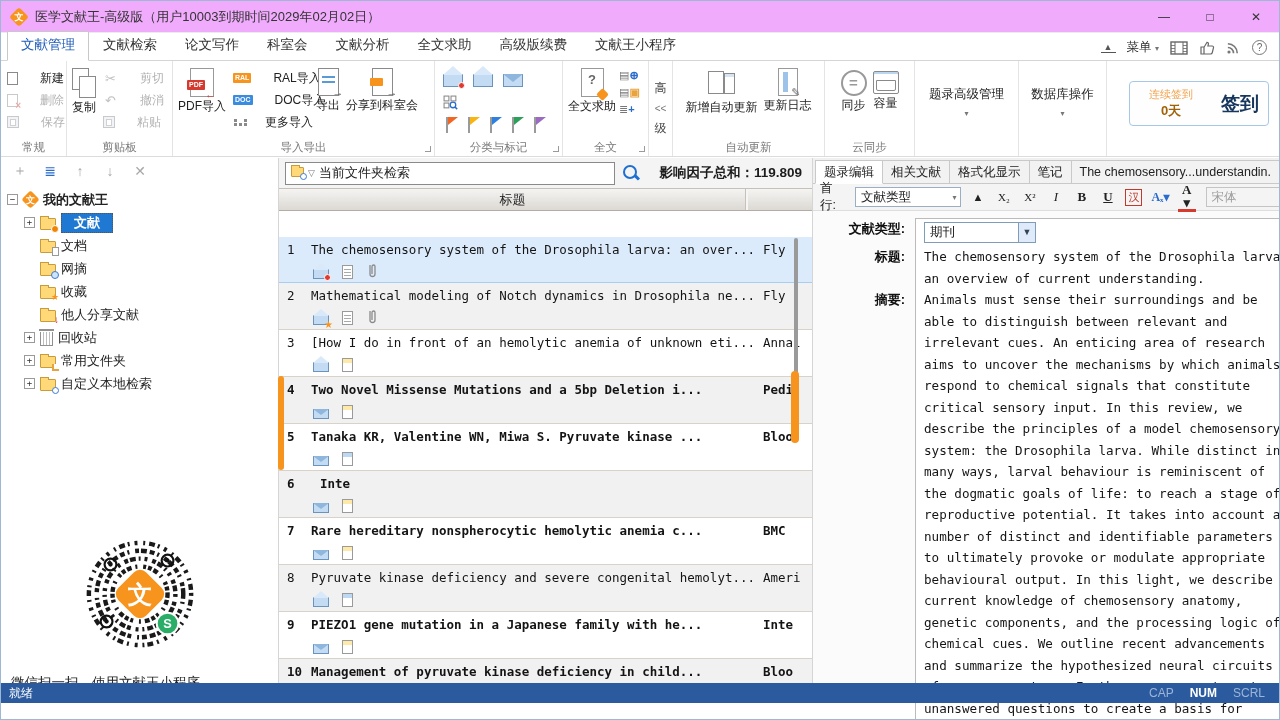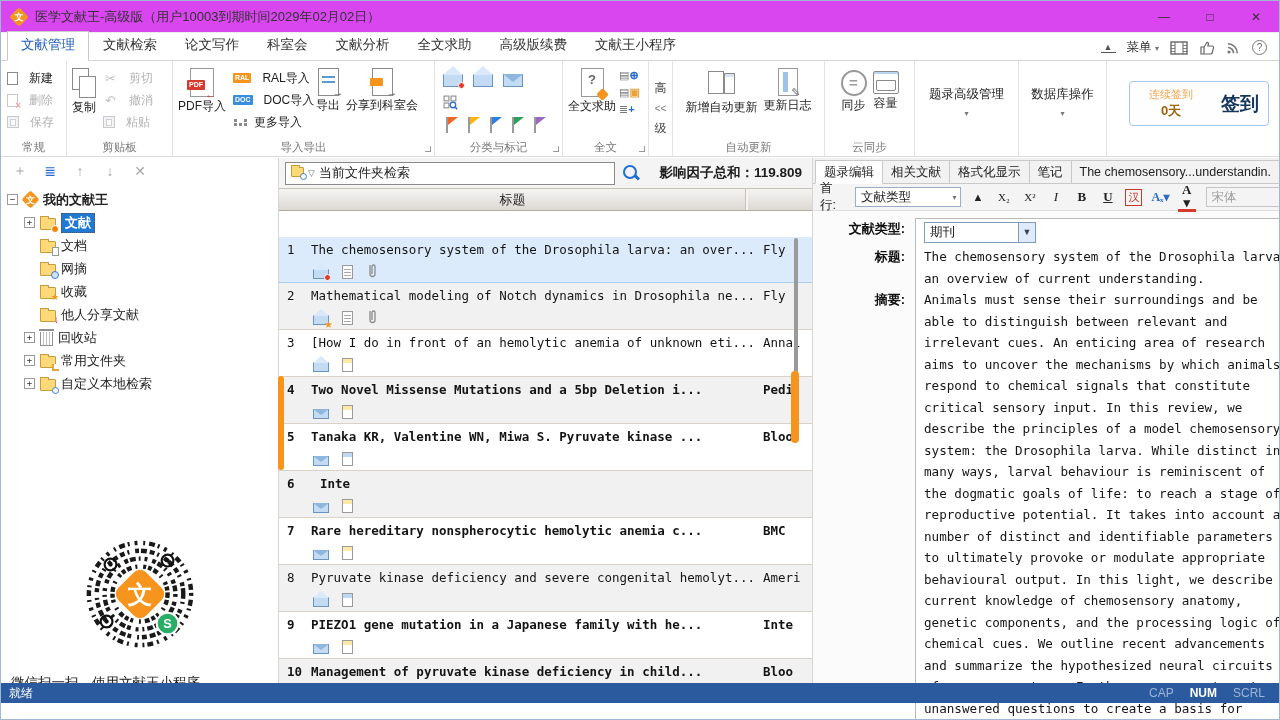--- a/index.html
+++ b/index.html
@@ -1,20 +1,20 @@
 <!DOCTYPE html>
 <html><head>
 <meta charset="utf-8">
 <style>
   *{margin:0;padding:0;box-sizing:border-box}
   html,body{width:1280px;height:720px;overflow:hidden;font-family:"Liberation Sans",sans-serif;background:#fff}
   body{position:relative;border:1px solid #9db8d2}
 
   
-  #titlebar{height:32px;background:#d946ef;border-bottom:1px solid #ececec;display:flex;align-items:center;padding-left:10px}
+  #titlebar{height:32px;background:#f0abfc;border-bottom:1px solid #ececec;display:flex;align-items:center;padding-left:10px}
   #titlebar .ttl{font-size:13px;color:#333;margin-left:8px}
   #wincontrols{margin-left:auto;display:flex;height:32px}
   .winbtn{width:46px;height:32px;display:flex;align-items:center;justify-content:center;font-size:12px;color:#333}
 
   .diamond{position:relative;width:16px;height:16px;flex:none;display:inline-block}
   .diamond::before{content:"";position:absolute;inset:1px;background:#f7941d;border-radius:3px;transform:rotate(45deg)}
   .diamond::after{content:"文";position:absolute;inset:0;color:#fff;font-size:9px;line-height:16px;text-align:center;font-weight:bold}
 
   
   #menubar{height:28px;background:#fff;border-bottom:1px solid #d5d5d5;display:flex;align-items:flex-end;padding-left:6px}
@@ -25,21 +25,21 @@
   .menu-drop{font-size:12.5px;color:#333}
   .caret{font-size:8px;color:#777}
   .helpcircle{width:15px;height:15px;border:1.3px solid #777;border-radius:50%;font-size:10px;line-height:13px;text-align:center;color:#666}
 
   
   #ribbon{height:96px;background:#fff;border-bottom:1px solid #dcdcdc;display:flex}
   .rgroup{position:relative;border-right:1px solid #e4e4e4;padding:3px 2px 16px}
   .rglabel{position:absolute;bottom:1px;left:0;right:0;text-align:center;font-size:11.5px;color:#7a7a7a;white-space:nowrap}
   .launcher{position:absolute;bottom:4px;right:3px;width:6px;height:6px;border-right:1.5px solid #9a9a9a;border-bottom:1.5px solid #9a9a9a}
   .smcol{display:flex;flex-direction:column;padding-top:3px}
-  .smbtn{display:flex;align-items:center;gap:11px;font-size:12px;color:#222;height:22px;padding:0 4px;white-space:nowrap}
+  .smbtn{display:flex;align-items:center;gap:22px;font-size:12px;color:#222;height:22px;padding:0 4px;white-space:nowrap}
   .smbtn.disabled{color:#b3b3b3}
   .smbtn.disabled .ri,.smbtn.disabled .gly{opacity:.45}
   .bigbtn{display:inline-flex;flex-direction:column;align-items:center;gap:3px;padding:4px 3px 0;font-size:12px;color:#222;vertical-align:top;white-space:nowrap}
   .bigbtn .lab{line-height:13px;text-align:center}
   .rrow{display:flex}
   .gly{font-size:13px;color:#777;width:15px;text-align:center;flex:none}
 
   .ri{display:inline-block;flex:none;position:relative}
   .sm-new{width:11px;height:13px;background:#fff;border:1px solid #8a8a8a}
   .sm-del{width:11px;height:13px;background:#fff;border:1px solid #8a8a8a}
@@ -102,21 +102,21 @@
 
   
   #sidebar{width:278px;flex:none;border-right:1px solid #d5d5d5;position:relative;background:#fff}
   #side-tools{height:26px;display:flex;align-items:center;gap:16px;padding-left:12px;color:#a8a8a8;font-size:14px}
   #side-tools .st{width:14px;text-align:center}
   #side-tools .blue{color:#2a6bce}
   #tree{padding-top:4px}
   .trow{display:flex;align-items:center;height:23px;gap:5px;font-size:13px;color:#222}
   .trow .lbl{white-space:nowrap}
   .trow .lbl.bold{font-weight:bold}
-  .trow .lbl.tsel{background:#1f78d1;color:#fff;border:1px dotted #555;padding:0 3px;font-weight:bold}
+  .trow .lbl.tsel{background:#1f78d1;color:#fff;border:1px dotted #555;padding:0 12px;font-weight:bold}
   .exp{width:11px;height:11px;flex:none;border:1px solid #9a9a9a;background:#fff;font:9px/9px "DejaVu Sans Mono",monospace;text-align:center;color:#333}
   .expsp{width:11px;flex:none}
   .ti{position:relative;flex:none;display:inline-block}
   .fold{width:16px;height:12px;background:#ffd978;border:1px solid #c89b3c;border-radius:1px;margin-top:2px}
   .fold::before{content:"";position:absolute;top:-3px;left:-1px;width:7px;height:2px;background:#ffd978;border:1px solid #c89b3c;border-bottom:none}
   .fb{position:absolute;right:-4px;bottom:-4px;font-size:9px;line-height:1;font-style:normal}
   .fb.orange{width:8px;height:8px;background:#f08300;border-radius:50%;border:1px solid #fff}
   .fb.page{width:7px;height:9px;background:#fff;border:1px solid #999}
   .fb.globe{width:8px;height:8px;border-radius:50%;background:#cfe4f8;border:1px solid #3a7bd5}
   .fb.star{color:#f7941d}

